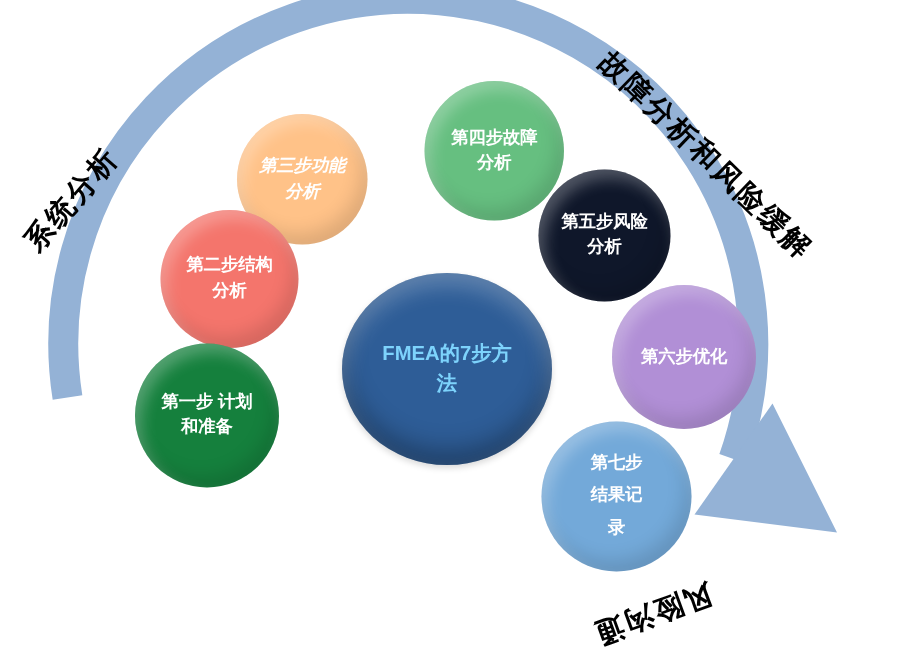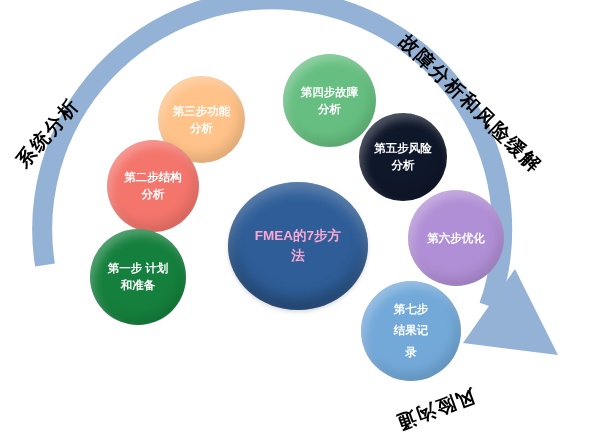--- a/index.html
+++ b/index.html
@@ -28,35 +28,35 @@
   }
   .circle span {
     display: block;
     white-space: pre-line;
     text-align: center;
     font-size: 11.5px;
     line-height: 1.45;
   }
   .s1 { left: 90px;  top: 229px; width: 96px;  height: 96px; }
   .s2 { left: 107px; top: 140px; width: 92px;  height: 92px; }
-  .s3 { left: 158px; top: 76px;  width: 87px;  height: 87px; }
+  .s3 { left: 158px; top: 76px;  width: 87px;  height: 87px; font-style: italic; }
   .s4 { left: 283px; top: 54px;  width: 93px;  height: 93px; }
   .s5 { left: 359px; top: 113px; width: 88px;  height: 88px; }
   .s6 { left: 408px; top: 190px; width: 96px;  height: 96px; }
   .s7 { left: 361px; top: 281px; width: 100px; height: 100px; }
   .s7 span { line-height: 1.85; }
   .center-ellipse {
     position: absolute;
     left: 228px; top: 182px;
     width: 140px; height: 128px;
     border-radius: 50%;
     display: flex;
     align-items: center;
     justify-content: center;
-    color: #f9a8d4;
+    color: #7dd3fc;
     font-weight: 600;
     box-shadow: inset 0 8px 14px rgba(255,255,255,0.25), inset 0 -10px 16px rgba(0,0,0,0.3), 0 2px 4px rgba(0,0,0,0.15);
   }
   .center-ellipse span {
     display: block;
     white-space: pre-line;
     text-align: center;
     font-size: 13.5px;
     line-height: 1.5;
   }

